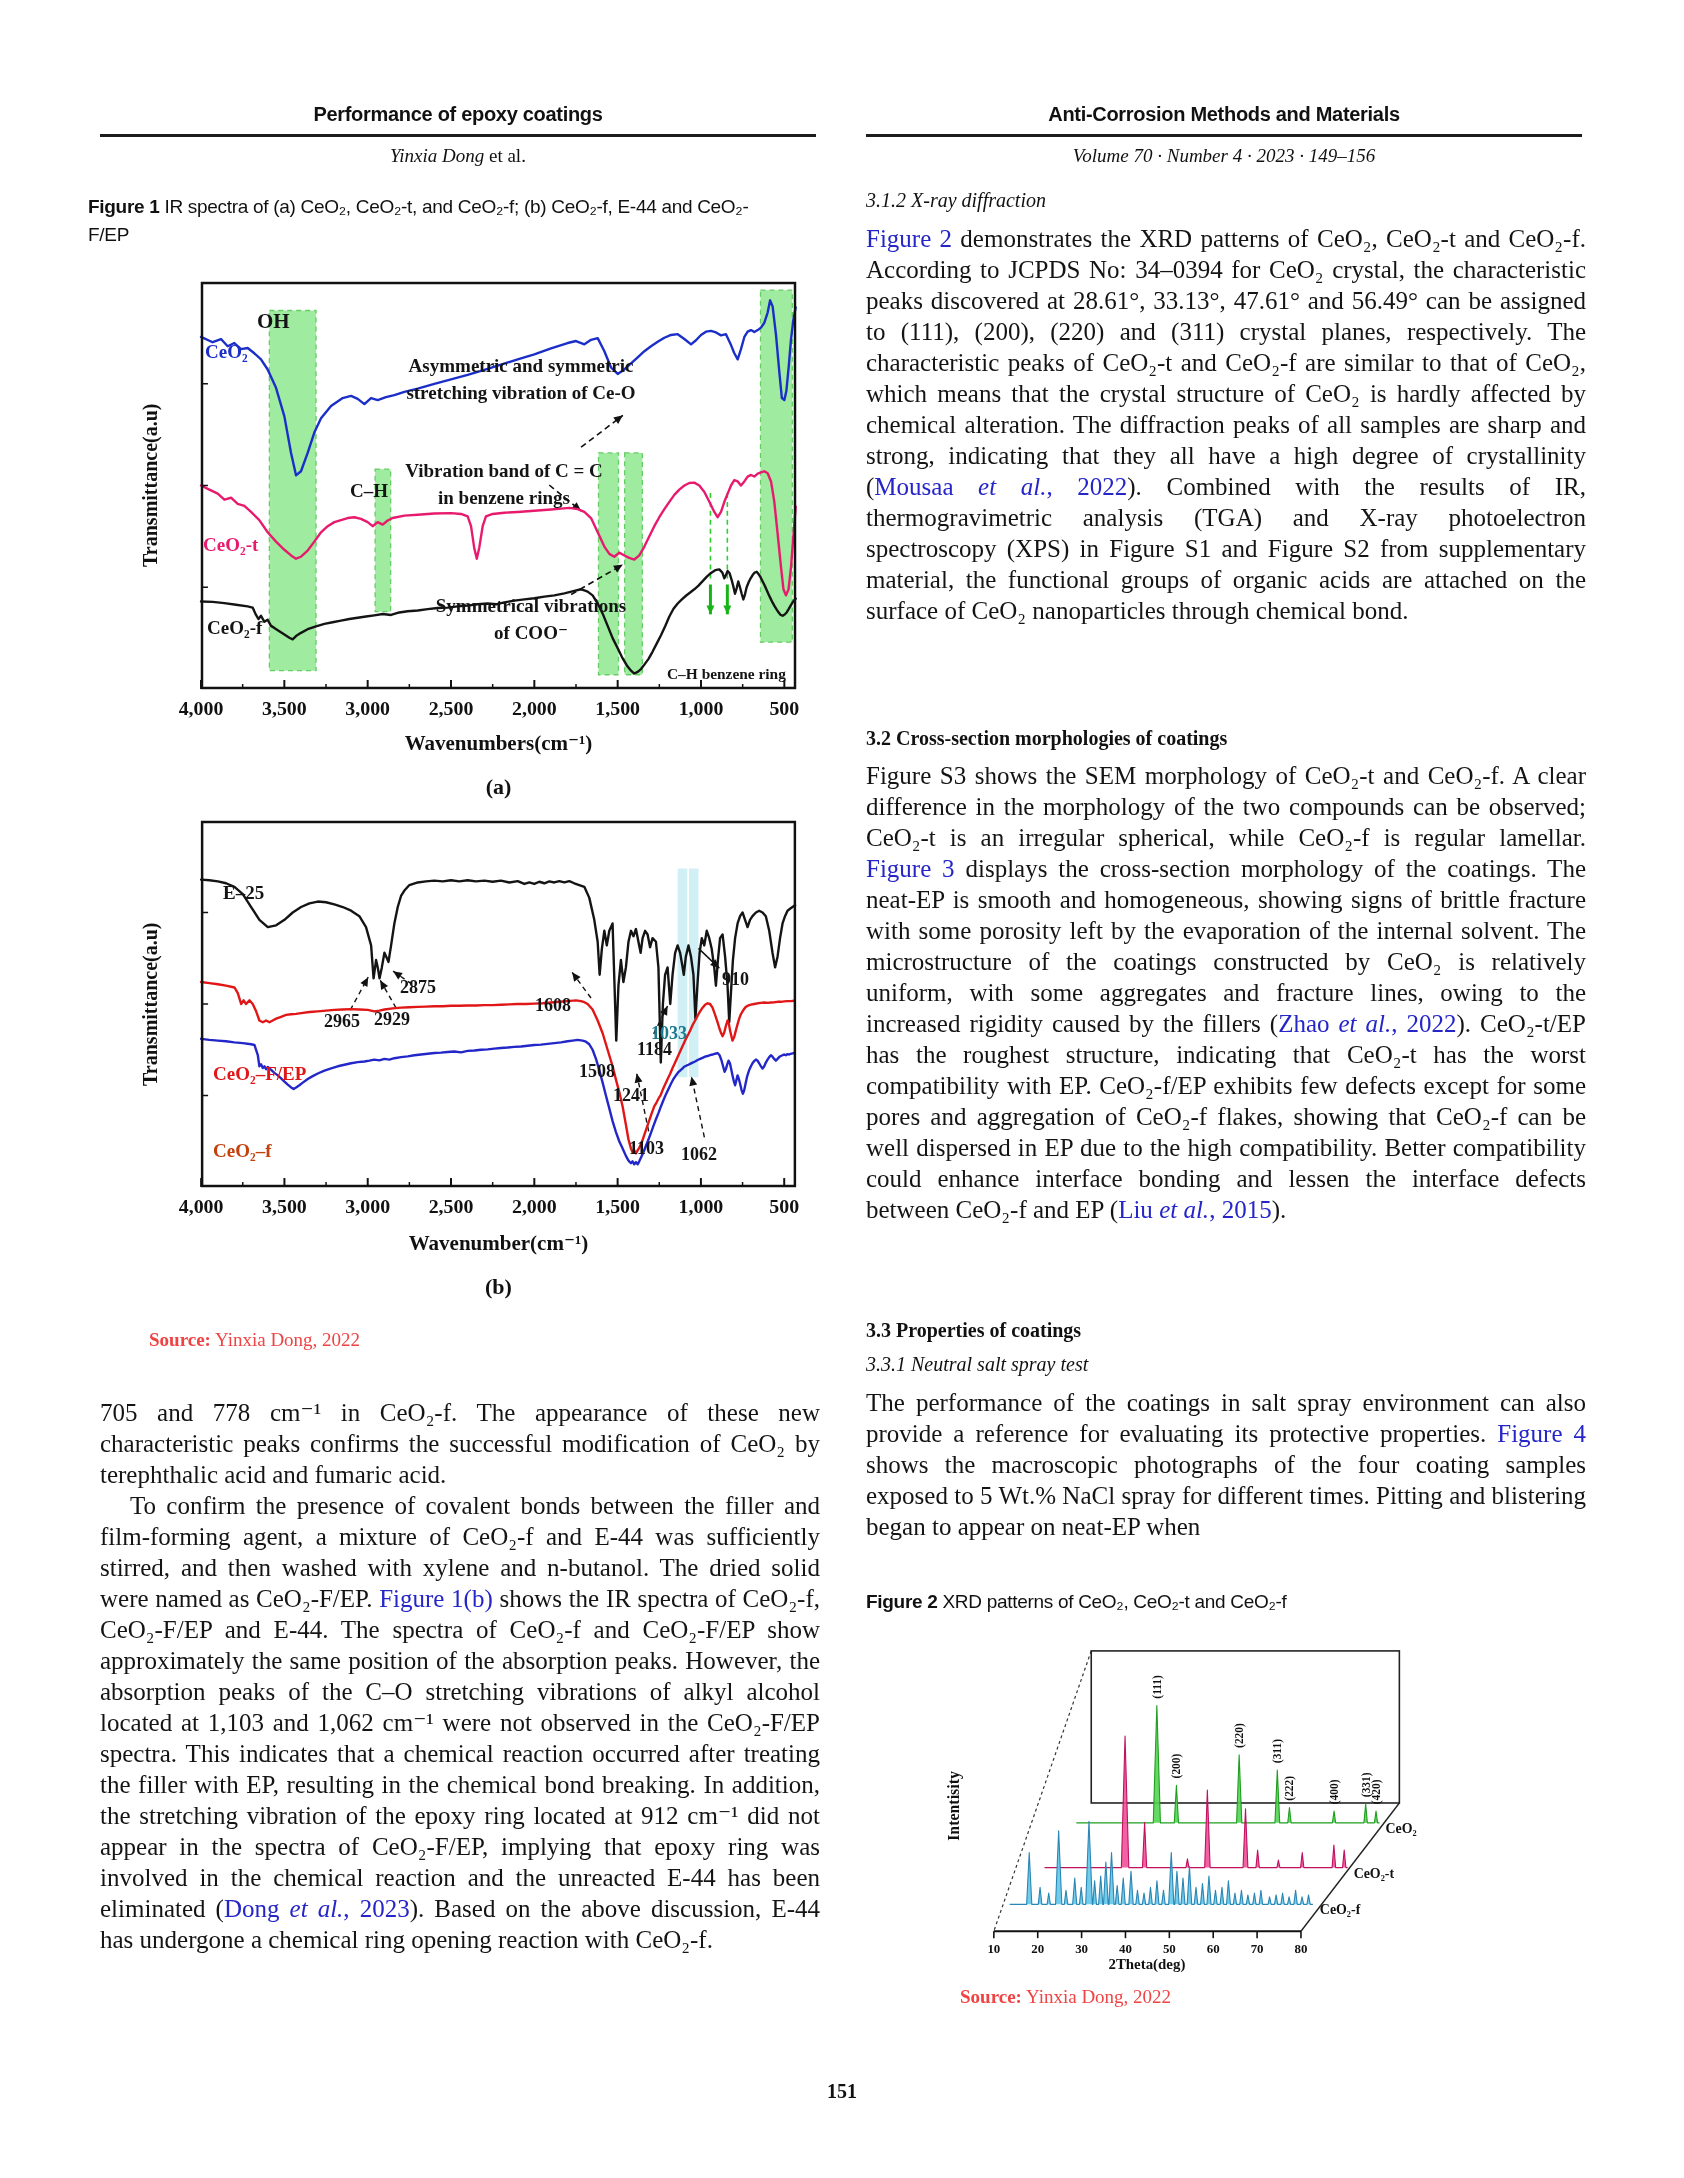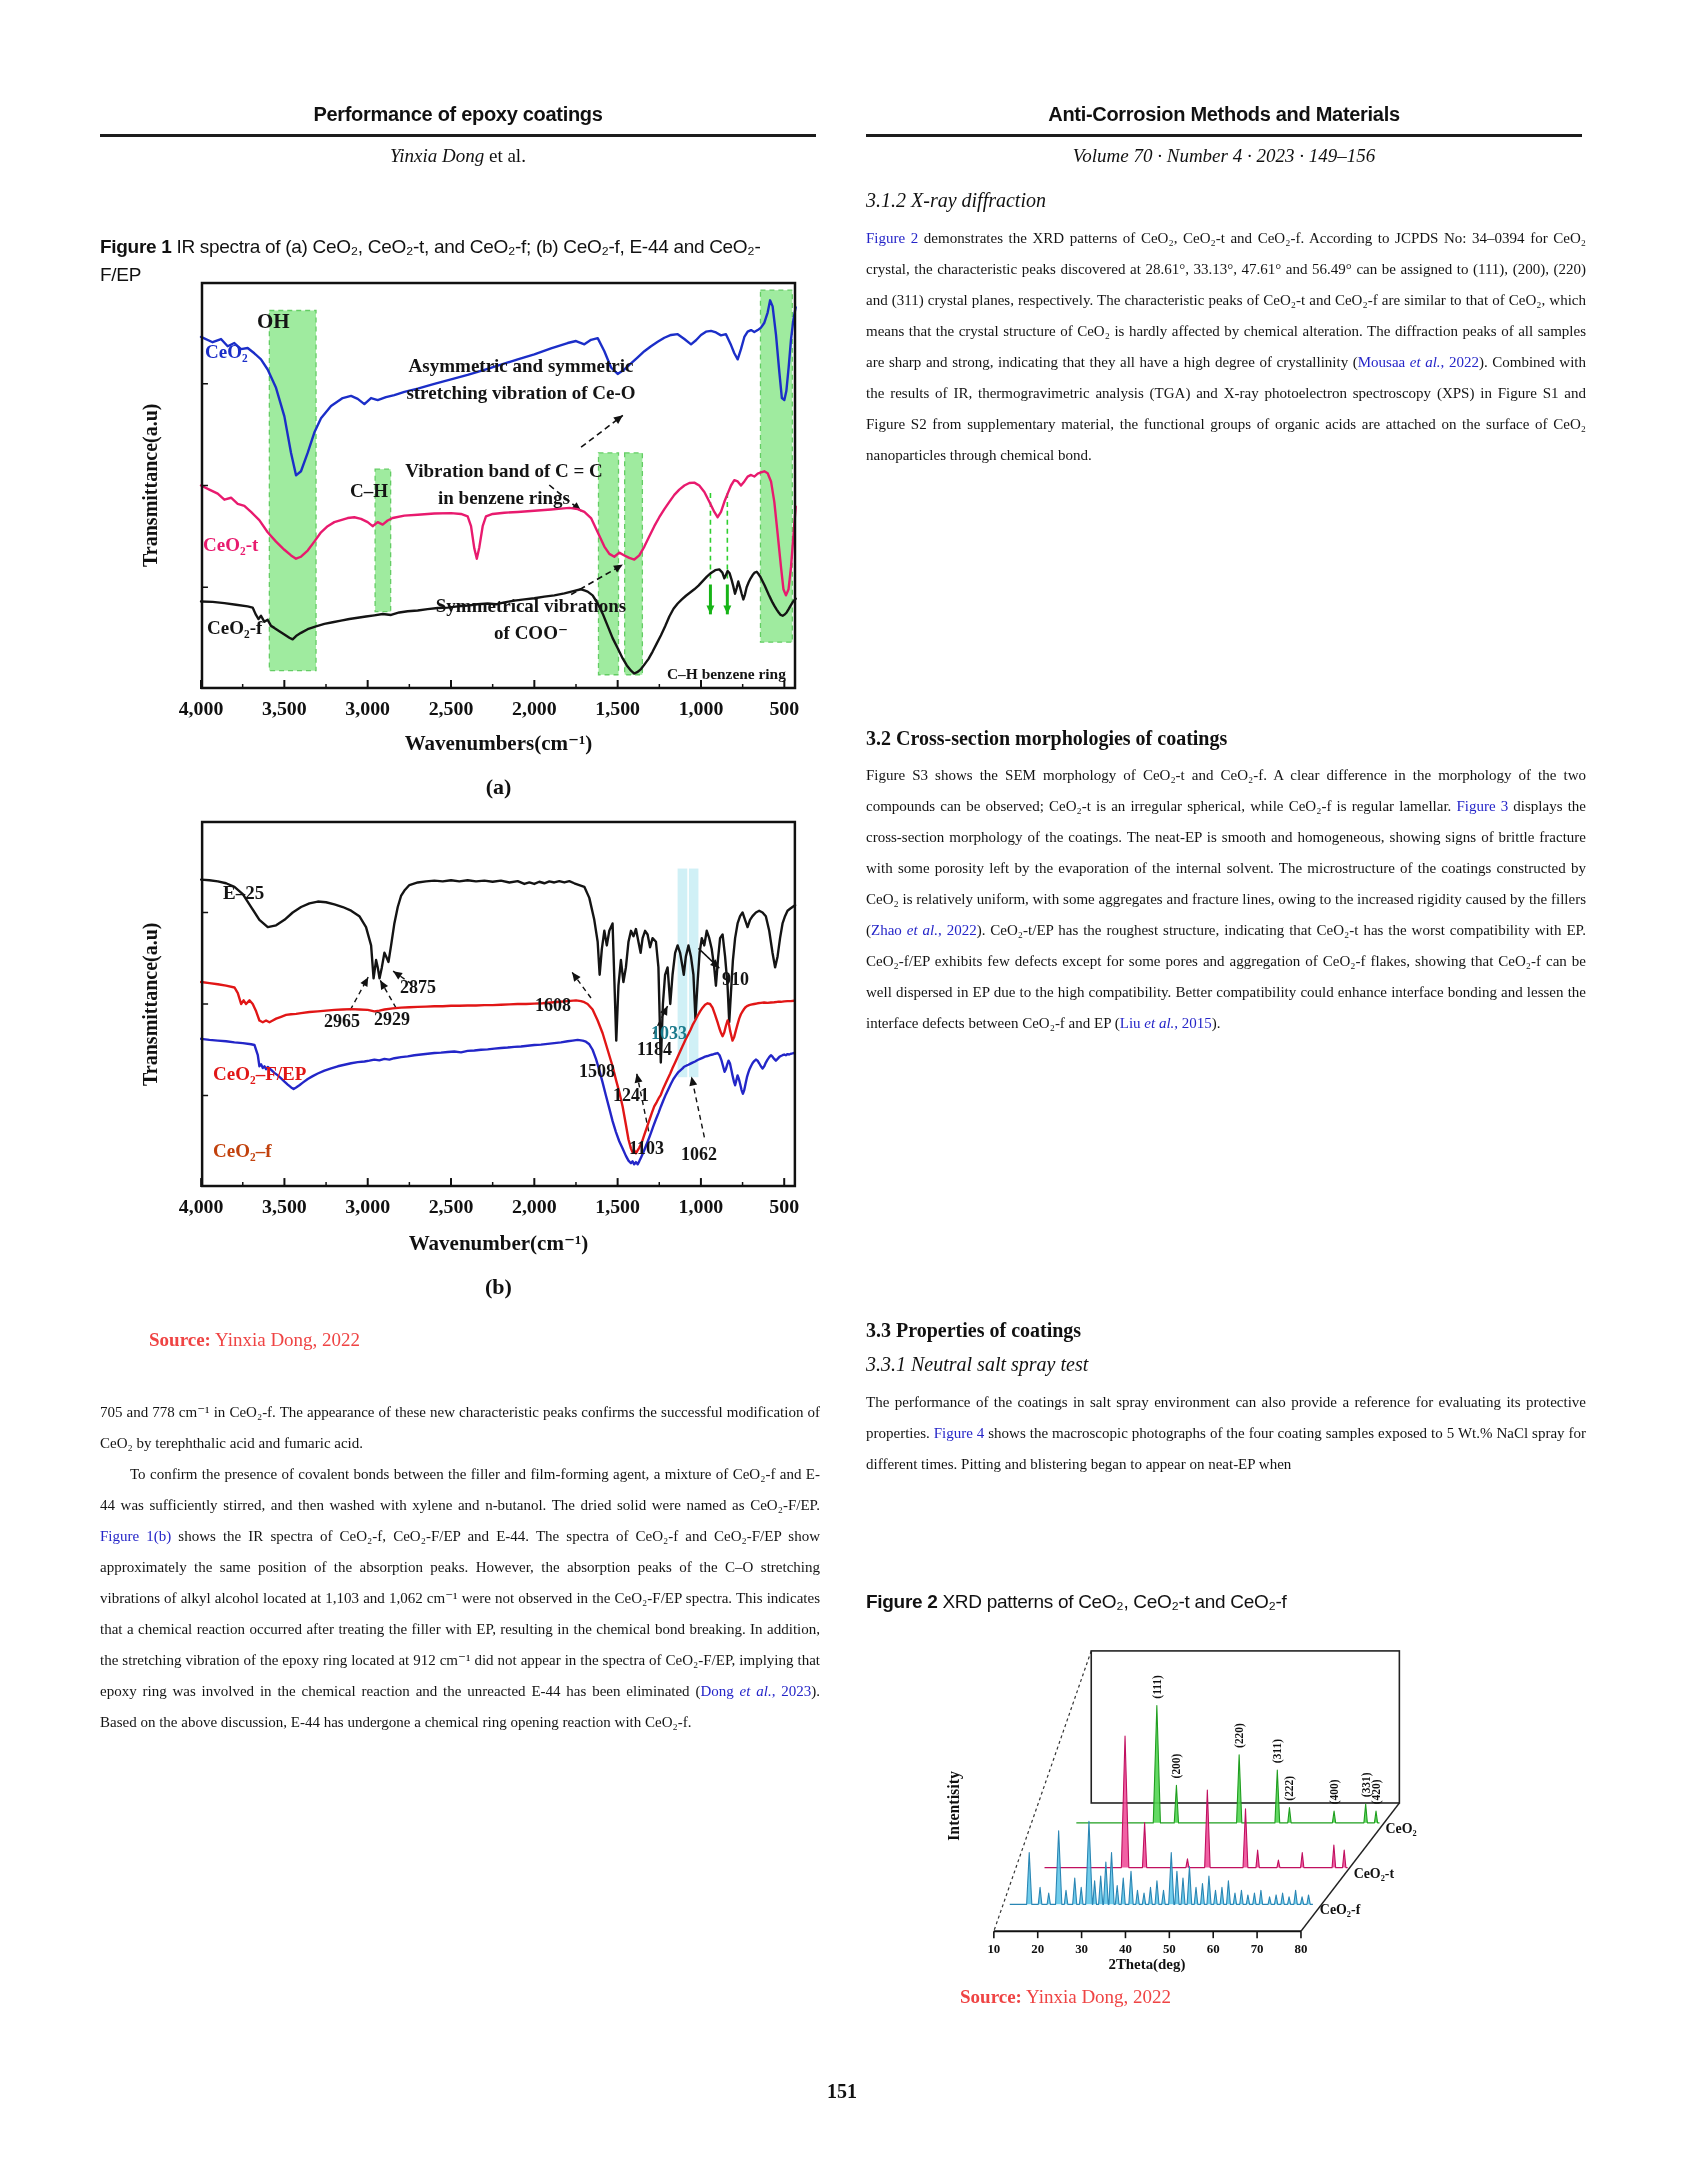--- a/index.html
+++ b/index.html
@@ -11,21 +11,21 @@
              letter-spacing:-0.3px;text-align:center;color:#111;}
   .hdr-rule{height:3px;background:#1c1c1c;}
   .hdr-sub{font-size:19px;text-align:center;color:#111;}
   
   .caption{font-family:"Liberation Sans","DejaVu Sans",sans-serif;font-size:19px;line-height:28px;
            letter-spacing:-0.3px;color:#111;}
   .caption .cb{font-weight:700;}
   .source{font-size:19px;color:#ef4444;}
   .source .cb{font-weight:700;}
   
-  .body-text{font-size:15px;line-height:31px;text-align:justify;color:#141414;}
+  .body-text{font-size:25px;line-height:31px;text-align:justify;color:#141414;}
   .body-text p{margin:0;}
   .body-text p.ind{text-indent:30px;}
   .sec-head{font-size:20px;font-weight:700;color:#111;}
   .sub-head{font-size:20px;font-style:italic;color:#111;}
   .lnk{color:#2525c8;}
   
   svg{overflow:visible;font-family:"Liberation Serif","DejaVu Serif",serif;}
   .ylab{display:flex;align-items:center;justify-content:center;writing-mode:vertical-rl;
         transform:rotate(180deg);font-weight:700;font-size:20px;color:#111;}
   .xlab{font-weight:700;font-size:21px;text-align:center;color:#111;}
@@ -45,21 +45,21 @@
     <div class="hdr-title">Performance of epoxy coatings</div>
     <div class="hdr-rule" style="margin-top:8px;"></div>
     <div class="hdr-sub" style="margin-top:8px;"><i>Yinxia Dong</i><span> et al.</span></div>
   </div>
   <div class="abs" style="left:866px;top:103px;width:716px;">
     <div class="hdr-title">Anti-Corrosion Methods and Materials</div>
     <div class="hdr-rule" style="margin-top:8px;"></div>
     <div class="hdr-sub" style="margin-top:8px;font-style:italic;">Volume 70 · Number 4 · 2023 · 149–156</div>
   </div>
 
-  <div class="abs caption" style="left:100px;top:193px;width:687px;margin-top:40px;">
+  <div class="abs caption" style="left:88px;top:193px;width:687px;">
     <span class="cb">Figure 1</span><span> IR spectra of (a) CeO₂, CeO₂-t, and CeO₂-f; (b) CeO₂-f, E-44 and CeO₂-F/EP</span>
   </div>
 
   <div class="abs ylab" style="left:129px;top:282px;height:407px;width:42px;">Transmittance(a.u)</div>
   <svg id="svgA" class="abs" style="left:201px;top:282px;" width="595" height="407" viewBox="0 0 598 409">
       <rect x="68.7" y="28.6" width="46.9" height="362.0" fill="#8fe88f" opacity="0.85" stroke="#49c549" stroke-width="1.3" stroke-dasharray="5 4"></rect>
       <rect x="175.0" y="188.1" width="15.6" height="143.2" fill="#8fe88f" opacity="0.85" stroke="#49c549" stroke-width="1.3" stroke-dasharray="5 4"></rect>
       <rect x="399.5" y="171.8" width="20.1" height="222.9" fill="#8fe88f" opacity="0.85" stroke="#49c549" stroke-width="1.3" stroke-dasharray="5 4"></rect>
       <rect x="425.8" y="171.8" width="17.8" height="222.9" fill="#8fe88f" opacity="0.85" stroke="#49c549" stroke-width="1.3" stroke-dasharray="5 4"></rect>
       <rect x="562.3" y="8.2" width="32.0" height="353.8" fill="#8fe88f" opacity="0.85" stroke="#49c549" stroke-width="1.3" stroke-dasharray="5 4"></rect>

